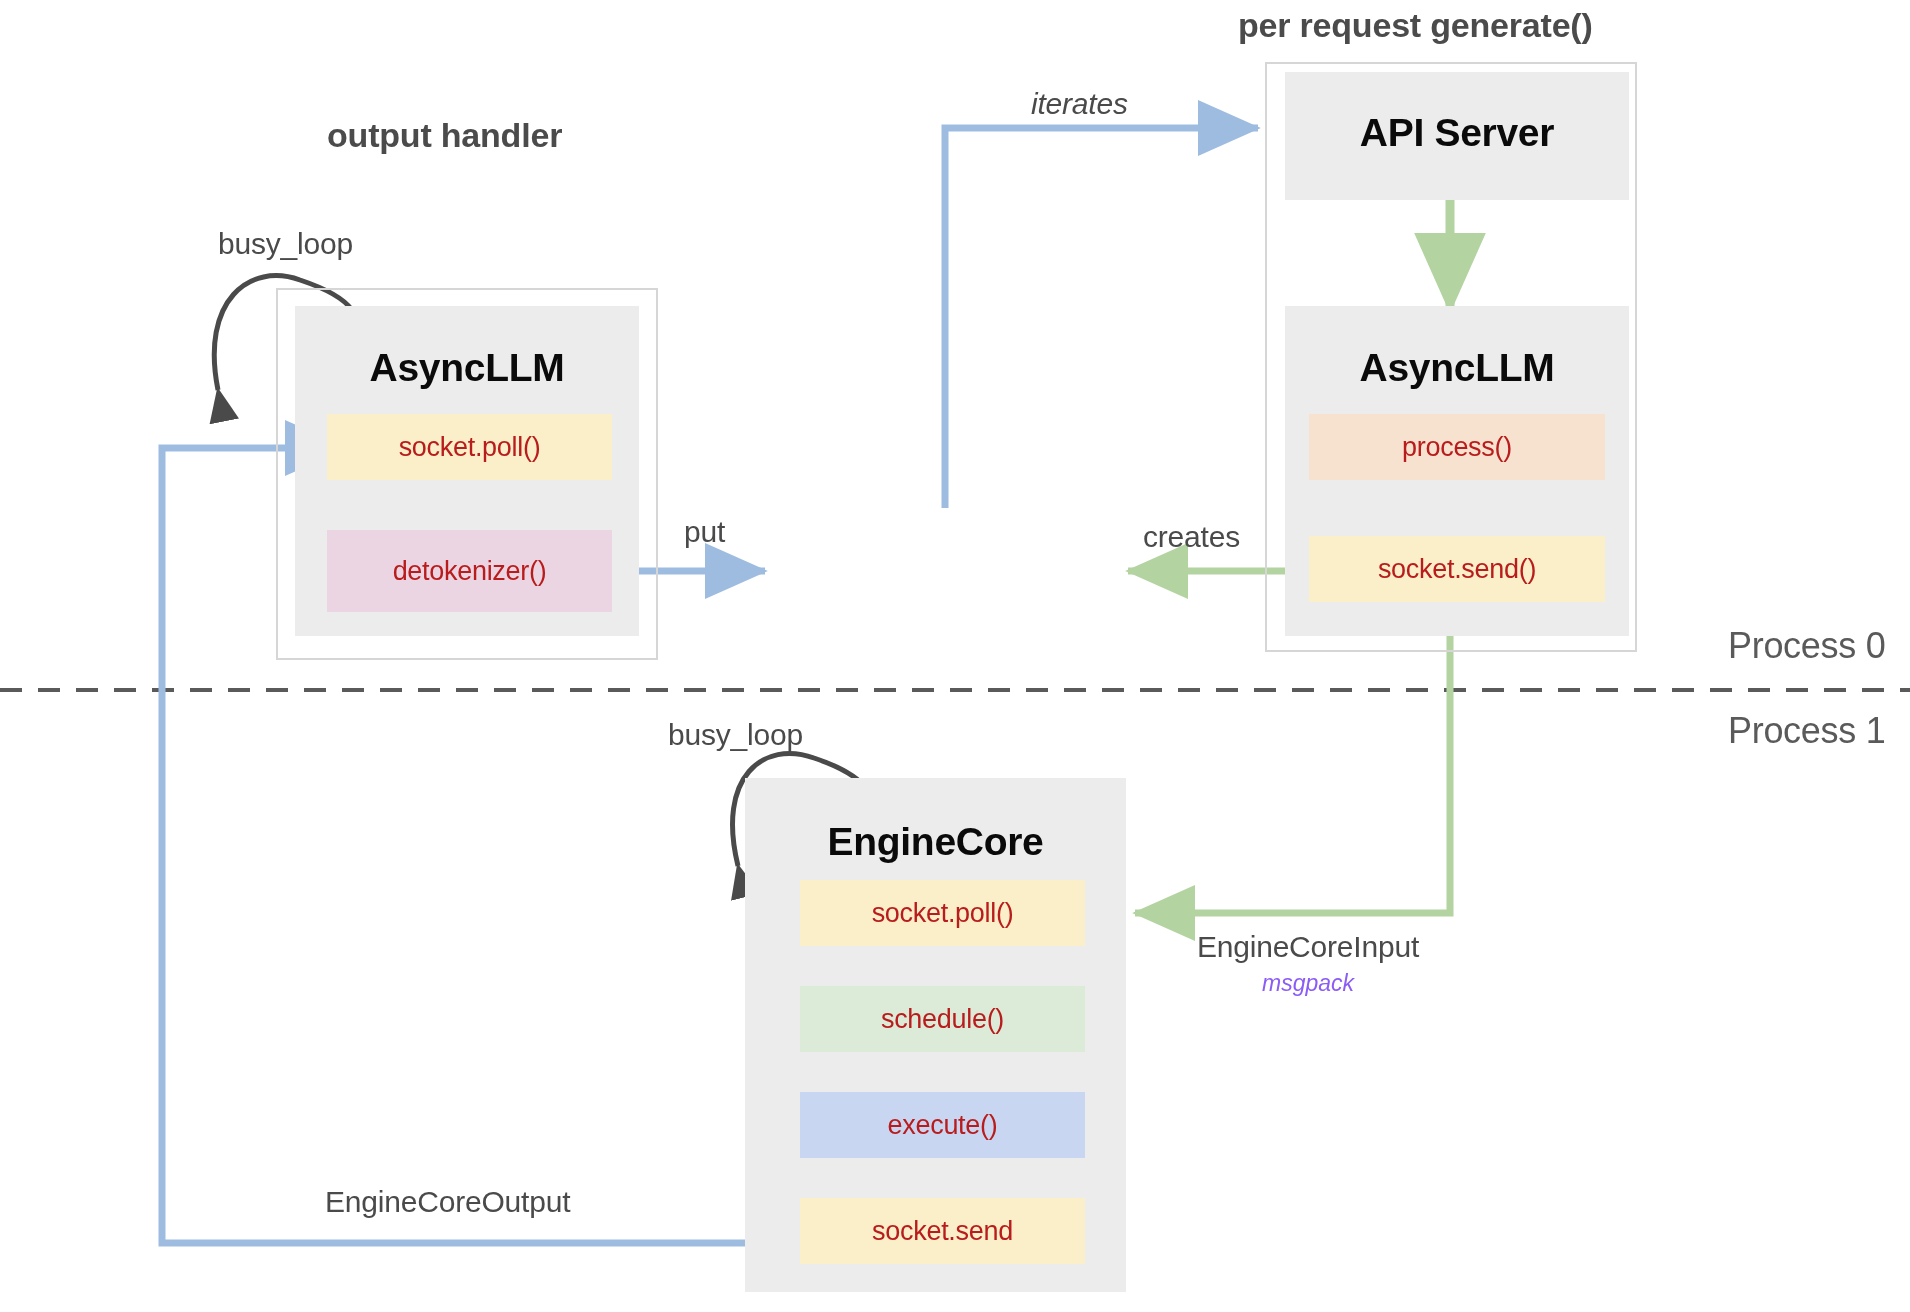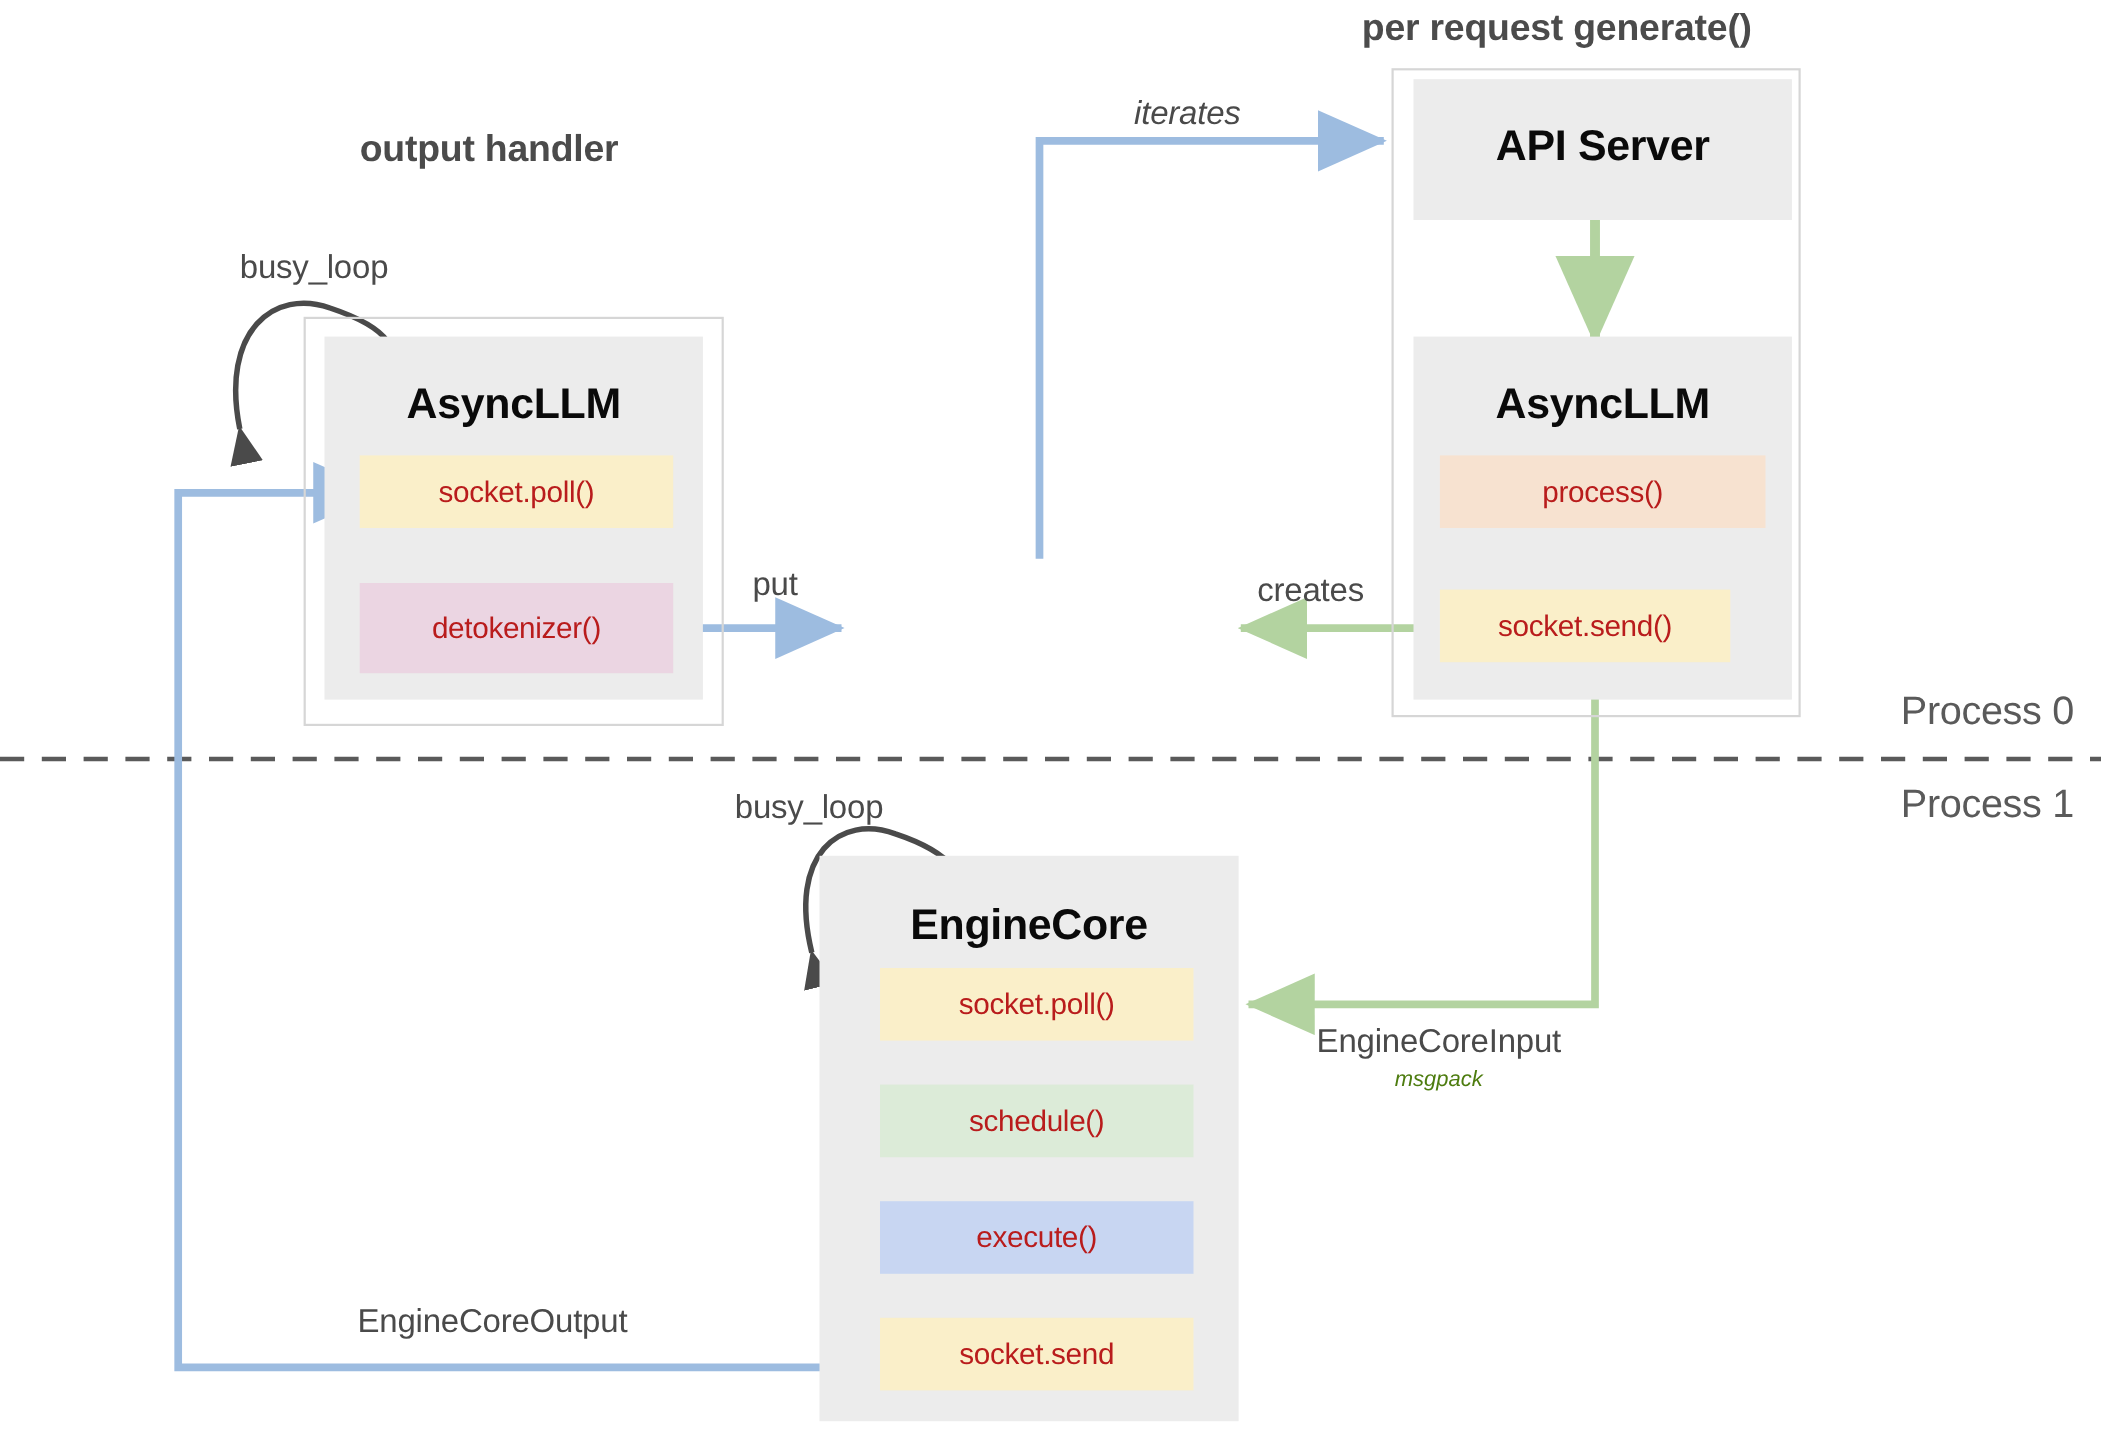--- a/index.html
+++ b/index.html
@@ -76,23 +76,23 @@
     font-size: 30px;
     color: #4a4a4a;
     white-space: nowrap;
     letter-spacing: -0.2px;
   }
   .edge-label.centered {
     text-align: center;
   }
   .edge-sublabel {
     position: absolute;
-    font-size: 20px;
+    font-size: 23px;
     font-style: italic;
-    color: #4d7c0f;
+    color: #8b5cf6;
     white-space: nowrap;
     text-align: center;
   }
   .process-label {
     position: absolute;
     font-size: 36px;
     color: #5a5a5a;
     white-space: nowrap;
     letter-spacing: -0.3px;
   }
@@ -162,21 +162,21 @@
   <div class="component-box" style="left:1285px; top:72px; width:344px; height:128px;">
     <div class="component-title" style="left:0; top:39px;">API Server</div>
   </div>
 
   <div class="component-box" style="left:1285px; top:306px; width:344px; height:330px;">
     <div class="component-title" style="left:0; top:40px;">AsyncLLM</div>
   </div>
 
   <div class="sub-box" style="left:1309px; top:414px; width:296px; height:66px; background:#F7E2D0;">process()</div>
 
-  <div class="sub-box" style="left:1309px; top:536px; width:264px; height:66px; background:#FAEFC9;">socket.send()</div>
+  <div class="sub-box" style="left:1309px; top:536px; width:296px; height:66px; background:#FAEFC9;">socket.send()</div>
 
   <div class="process-label" style="left:1728px; top:625px;">Process 0</div>
 
   <div class="process-label" style="left:1728px; top:710px;">Process 1</div>
 
   <div class="edge-label" style="left:668px; top:718px;">busy_loop</div>
 
   <div class="component-box" style="left:745px; top:778px; width:381px; height:514px;">
     <div class="component-title" style="left:0; top:42px;">EngineCore</div>
   </div>

